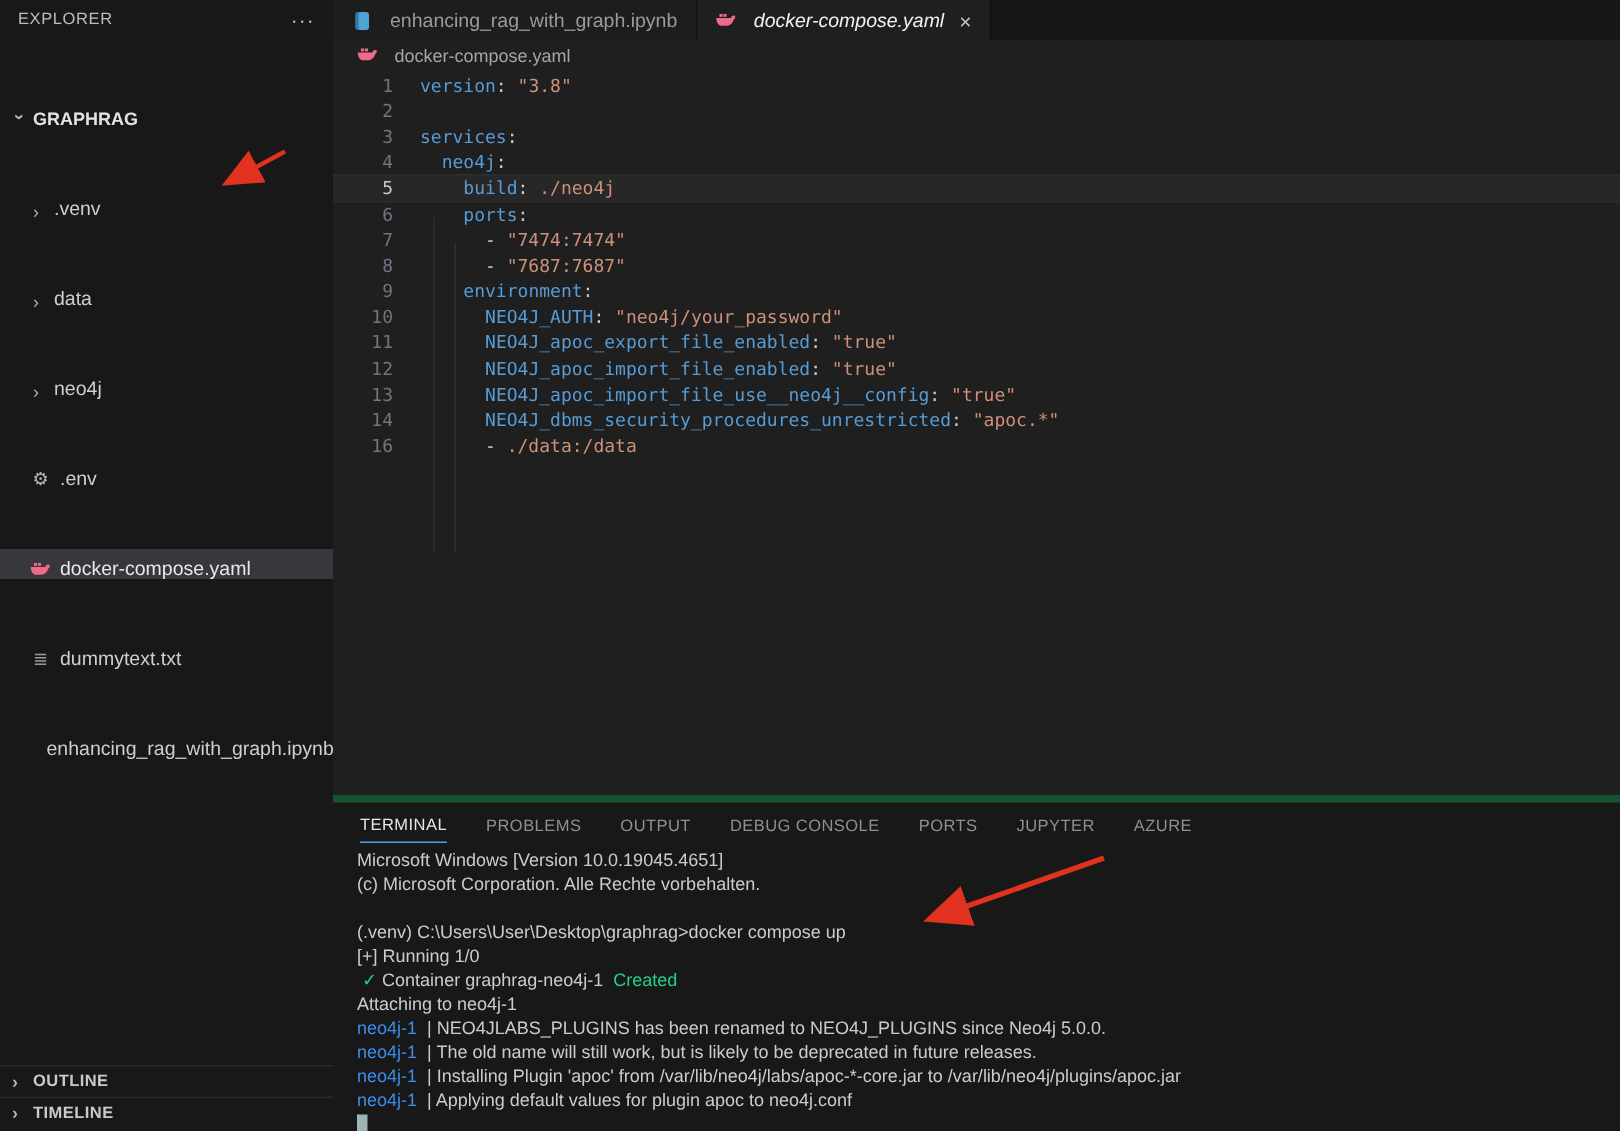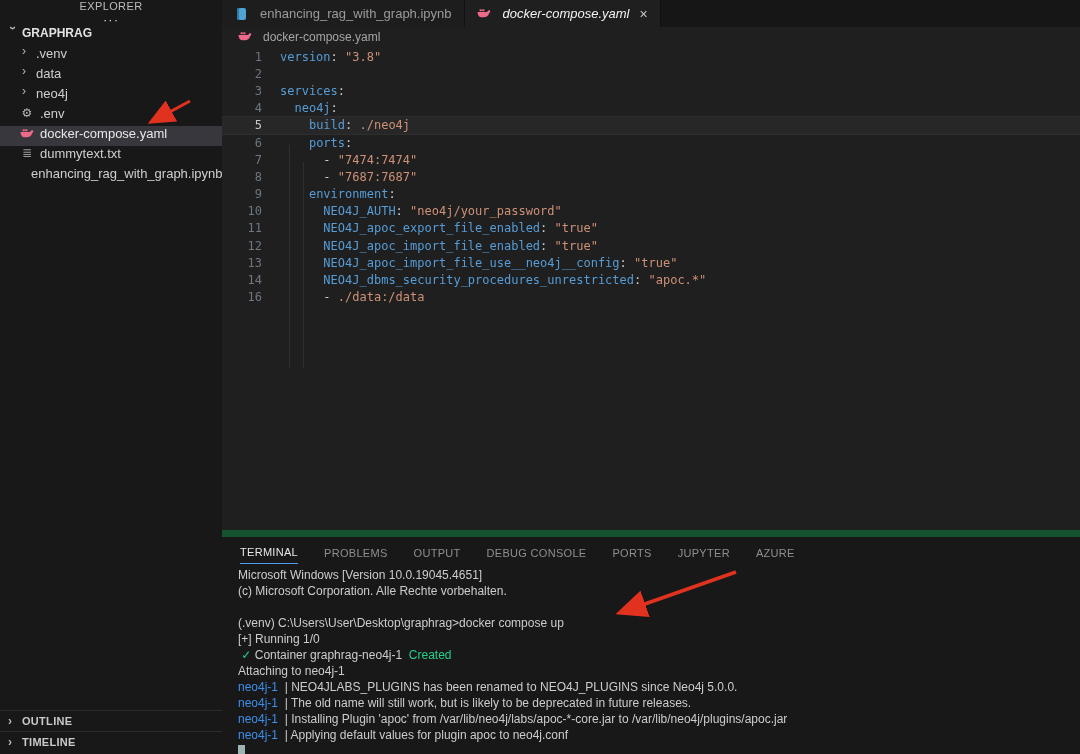--- a/index.html
+++ b/index.html
@@ -2,24 +2,24 @@
 <html style="--yaml-key: #569cd6; --yaml-string: #ce9178; --terminal-blue: #3b8eea; --terminal-green: #23d18b; --accent-blue: #4d9fef; --docker-pink: #ed6a8a; --arrow-red: #e0321f; --selected-row: #37373d;"><head>
 <meta charset="utf-8">
 <style>
   html,body{margin:0;padding:0;background:#111;}
   *{box-sizing:border-box;}
   .app{position:relative;width:1080px;height:754px;background:#1f1f1f;overflow:hidden;
        font-family:"Liberation Sans",sans-serif;color:#ccc;}
   
   .sidebar{position:absolute;left:0;top:0;width:222px;height:754px;background:#181818;z-index:2;}
   .sb-header{display:flex;align-items:center;justify-content:space-between;
-             height:26px;padding:0 12px;font-size:11px;letter-spacing:.4px;color:#bdbdbd;flex-direction:column;}
+             height:26px;padding:0 12px;font-size:11px;letter-spacing:.4px;color:#bdbdbd;}
   .sb-header .more{color:#cfcfcf;font-size:13px;letter-spacing:1px;cursor:pointer;}
-  .row{position:relative;display:flex;align-items:flex-start;height:20px;font-size:13px;color:#cfcfcf;
-       white-space:nowrap;cursor:pointer;}
+  .row{position:relative;display:flex;align-items:flex-end;height:20px;font-size:13px;color:#cfcfcf;
+       white-space:nowrap;cursor:pointer;margin-top:40px;}
   .row.selected{background:#37373d;color:#e8e8e8;}
   .root-row{font-weight:bold;color:#e3e3e3;font-size:12px;height:20px;}
   .chev{display:inline-block;width:10px;color:#b5b5b5;font-size:12px;line-height:10px;
         transform-origin:50% 50%;margin-right:4px;}
   .chev.expanded{transform:rotate(90deg);}
   .fi{display:inline-flex;align-items:center;justify-content:center;width:14px;height:14px;
       margin-right:6px;font-size:11px;}
   .fi-notebook{width:9px;height:12px;margin:0 8px 0 3px;border-radius:2px;background:#4fa3d1;
       box-shadow:inset 2px 0 0 #2d7aa8;}
   .fi-gear{color:#b9b9b9;font-size:12px;font-family:"DejaVu Sans",sans-serif;}
@@ -47,21 +47,21 @@
   .eline .gutter{width:40px;text-align:right;color:#6e7681;padding-right:0;flex:none;}
   .eline .code{padding-left:18px;white-space:pre;}
   .eline.active{background:#272727;box-shadow:0 1px 0 #2e2e2e, 0 -1px 0 #2e2e2e;}
   .eline.active .gutter{color:#c8c8c8;}
   .tok-k{color:var(--yaml-key);}
   .tok-s{color:var(--yaml-string);}
   .tok-d{color:#cccccc;}
   .iguide{position:absolute;width:1px;background:#2f2f2f;}
   
   .panel{position:absolute;left:0;top:530px;width:858px;height:224px;background:#181818;
-         border-top:7px solid #14532d;}
+         border-top:5px solid #14532d;}
   .panel-tabs{display:flex;align-items:center;height:30px;padding-left:18px;gap:26px;}
   .ptab{font-size:11px;letter-spacing:.3px;color:#8f8f8f;padding:6px 0 5px 0;cursor:pointer;}
   .ptab.active{color:#e7e7e7;border-bottom:1px solid var(--accent-blue);}
   .term{padding-left:16px;font-family:Liberation Sans, sans-serif;
         font-size:12px;line-height:16px;color:#cccccc;white-space:pre;}
   .c-d{color:#cccccc;}
   .c-b{color:var(--terminal-blue);margin-top:28px;}
   .c-g{color:var(--terminal-green);}
   .cursor{display:inline-block;width:7px;height:13px;background:#9db4b4;vertical-align:middle;}
   

